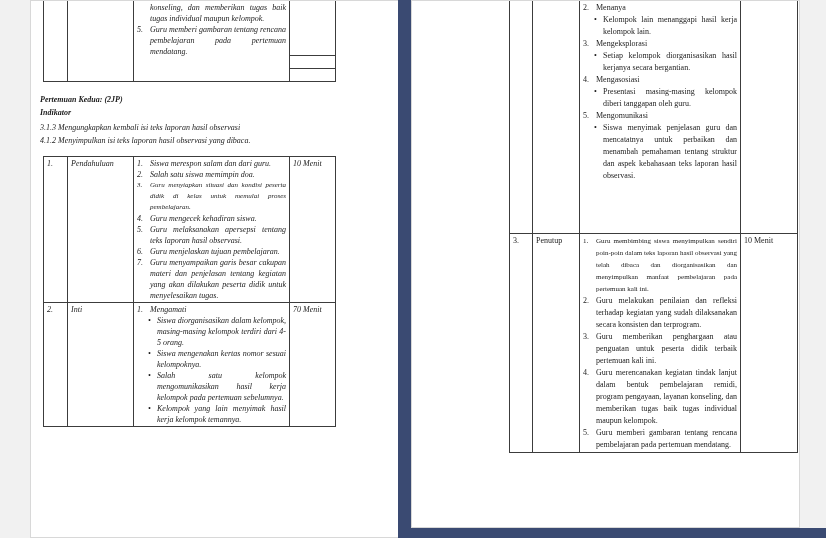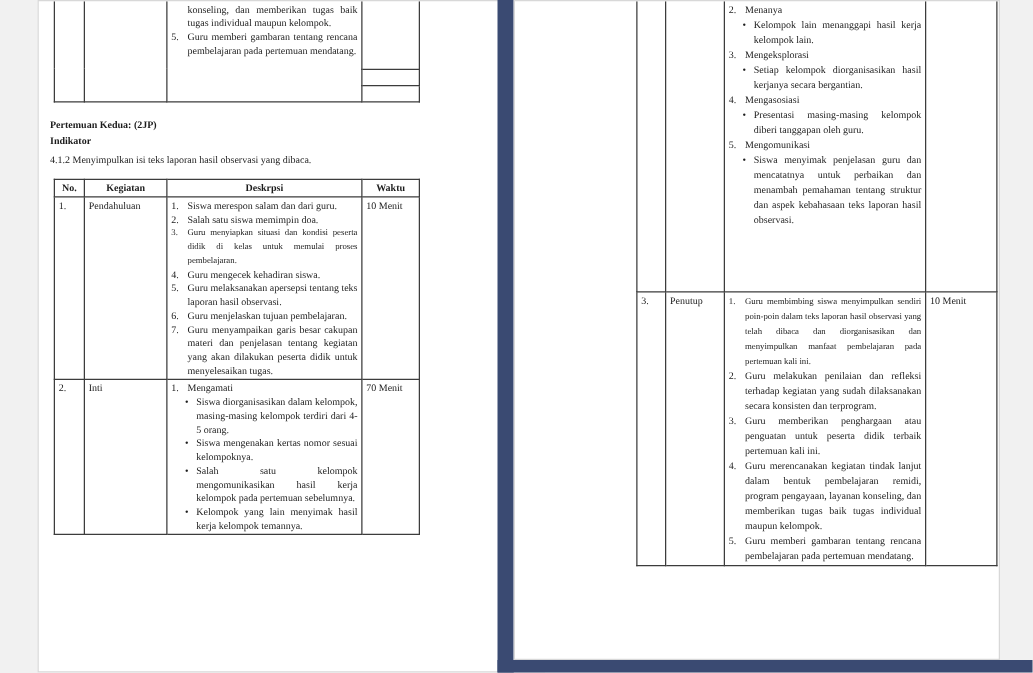--- a/index.html
+++ b/index.html
@@ -4,21 +4,21 @@
 <style>
   html,body{margin:0;padding:0;}
   body{
     width:826px;height:538px;overflow:hidden;position:relative;
     background:var(--background,#f1f1f1);
     font-family:"Liberation Serif","DejaVu Serif",serif;
     color:#1c1c1c;
   }
   .page{position:absolute;top:0;background:var(--page,#ffffff);
     border:1px solid #d8d8d8;box-sizing:border-box;overflow:hidden;}
-  #page-left{left:30px;width:406px;height:538px;}
+  #page-left{left:30px;width:406px;height:538px;font-style:italic;}
   #page-right{left:411px;width:389px;height:528px;}
   .band{position:absolute;background:var(--band,#3a4a72);}
   #band-v{left:398px;top:0;width:13px;height:538px;}
   #band-h{left:398px;top:528px;width:428px;height:10px;}
 
   table.doc{border-collapse:collapse;table-layout:fixed;}
   .doc td,.doc th{border:1px solid #3c3c3c;vertical-align:top;
     padding:1px 3px;font-size:8px;line-height:11px;font-weight:normal;
     overflow:hidden;box-sizing:border-box;}
   .doc th{font-weight:bold;text-align:center;height:13px;vertical-align:middle;}
@@ -87,37 +87,32 @@
       <tr>
             <td class="fr3"></td>
           </tr>
     </tbody>
       </table>
 
     <div class="heading" id="heading-meeting">Pertemuan Kedua: (2JP)</div>
     <div class="heading" id="heading-indicator">Indikator</div>
 
     <div class="indicators">
+      <div class="indicator-line">3.1.3 Mengungkapkan kembali isi teks laporan hasil observasi</div>
       <div class="indicator-line">4.1.2 Menyimpulkan isi teks laporan hasil observasi yang dibaca.</div>
     </div>
 
     <table class="doc" id="main-table">
       <colgroup>
           <col class="c1">
           <col class="c2">
           <col class="c3">
           <col class="c4">
         </colgroup>
       <tbody>
-          <tr>
-        <th>No.</th>
-        <th>Kegiatan</th>
-        <th>Deskrpsi</th>
-        <th>Waktu</th>
-      </tr>
       <tr>
         <td>1.</td>
         <td>Pendahuluan</td>
         <td>
           <div>
                 <div class="blk">
                   <span class="mk">1.</span>
                   <span class="tx">Siswa merespon salam dan dari guru.</span>
                 </div>
                 <div class="blk">

